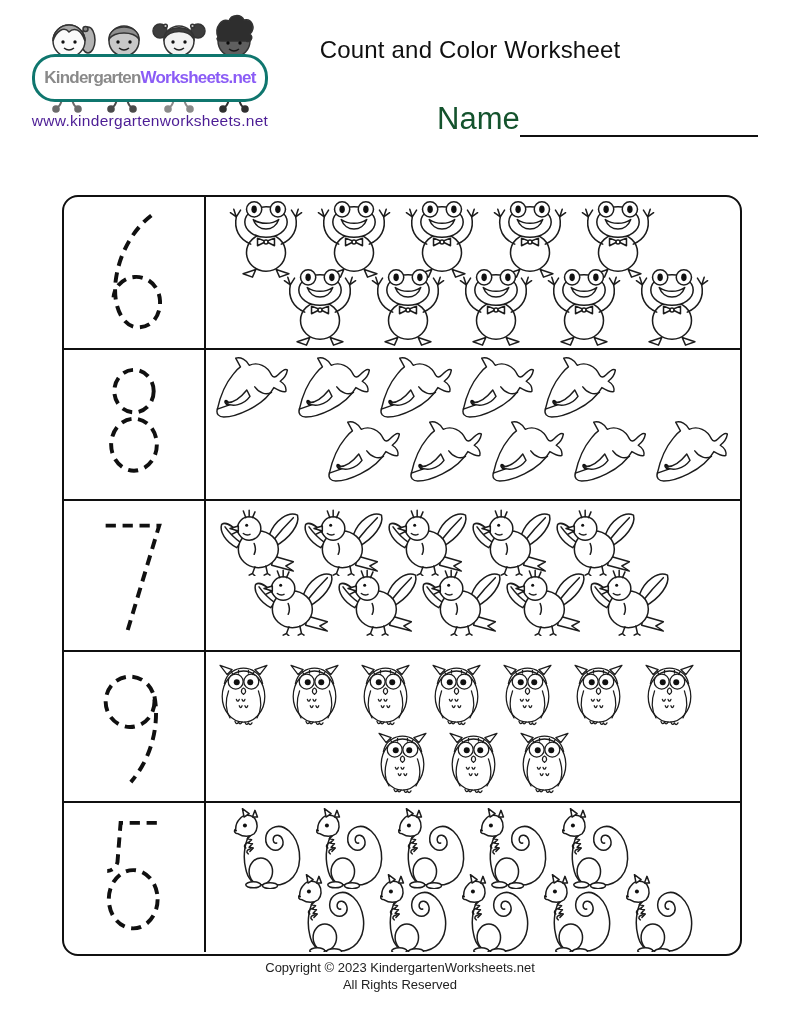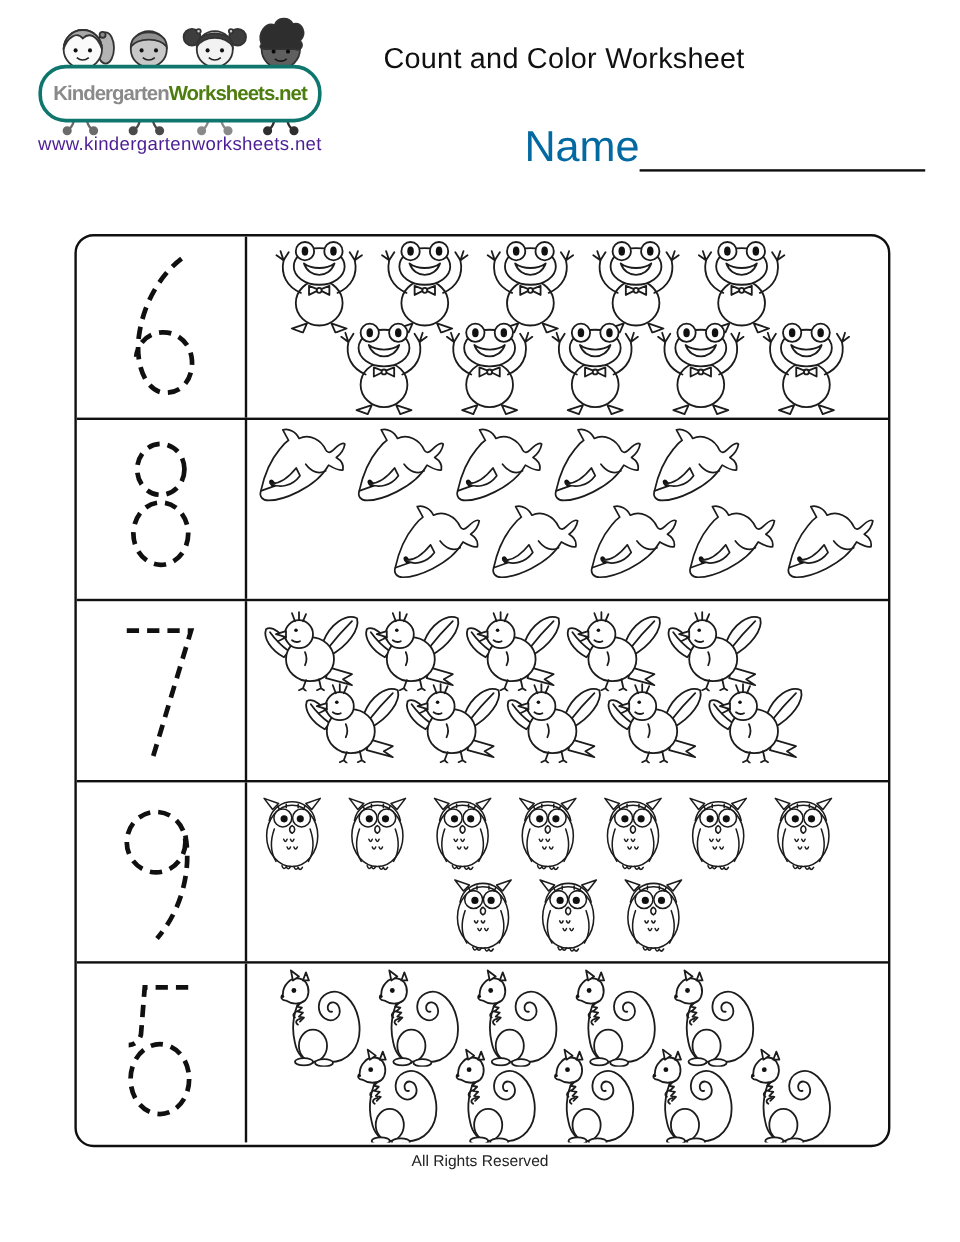--- a/index.html
+++ b/index.html
@@ -10,29 +10,29 @@
   
   .logo{position:absolute;left:30px;top:8px;width:240px;height:128px;}
   .logo-kids{position:absolute;left:6px;top:2px;width:224px;height:52px;}
   .logo-pill{
     position:absolute;left:2px;top:46px;width:230px;height:42px;
     border:3px solid #0f766e;border-radius:23px;background:#fff;
     display:flex;align-items:center;justify-content:center;z-index:2;
     white-space:nowrap;
   }
   .logo-pill .gray{font-size:17px;font-weight:700;letter-spacing:-0.8px;color:#8a8a8a;}
-  .logo-pill .black{font-size:17px;font-weight:800;letter-spacing:-0.8px;color:#4d7c0f;}
+  .logo-pill .black{font-size:17px;font-weight:800;letter-spacing:-0.8px;color:#8b5cf6;}
   .logo-feet{position:absolute;left:0;top:90px;width:236px;height:18px;z-index:1;}
   .logo-url{position:absolute;left:0;top:104px;width:240px;text-align:center;
     font-size:15.5px;letter-spacing:0.3px;color:#4c1d95;}
   .page-title{
     position:absolute;left:270px;top:36px;width:400px;text-align:center;
     font-size:24px;font-weight:400;letter-spacing:0.2px;color:#101010;
   }
-  .name-row{position:absolute;left:437px;top:101px;font-size:36px;color:#0369a1;white-space:nowrap;}
+  .name-row{position:absolute;left:437px;top:101px;font-size:31px;color:#14532d;white-space:nowrap;}
   .name-line{display:inline-block;width:238px;border-bottom:2px solid #101010;height:27px;vertical-align:bottom;}
   .instructions{position:absolute;left:88px;top:141px;font-size:17.5px;line-height:25px;color:#101010;}
   
   .worksheet-table{
     position:absolute;left:62px;top:195px;width:676px;height:757px;
     border:2.5px solid #101010;border-radius:16px;overflow:hidden;background:#fff;
   }
   .w-row{display:flex;height:151px;box-sizing:border-box;}
   .w-row + .w-row{border-top:2px solid #101010;}
   .num-cell{
@@ -460,14 +460,15 @@
           </svg>
           <svg class="animal squirrel" viewBox="0 0 100 98">
             <use href="#sym-squirrel"></use>
           </svg>
         </div>
       </div>
     </div>
   </div>
 
 <div class="footer">
+  <div>Copyright © 2023 KindergartenWorksheets.net</div>
   <div>All Rights Reserved</div>
 </div>
 
 </body></html>

